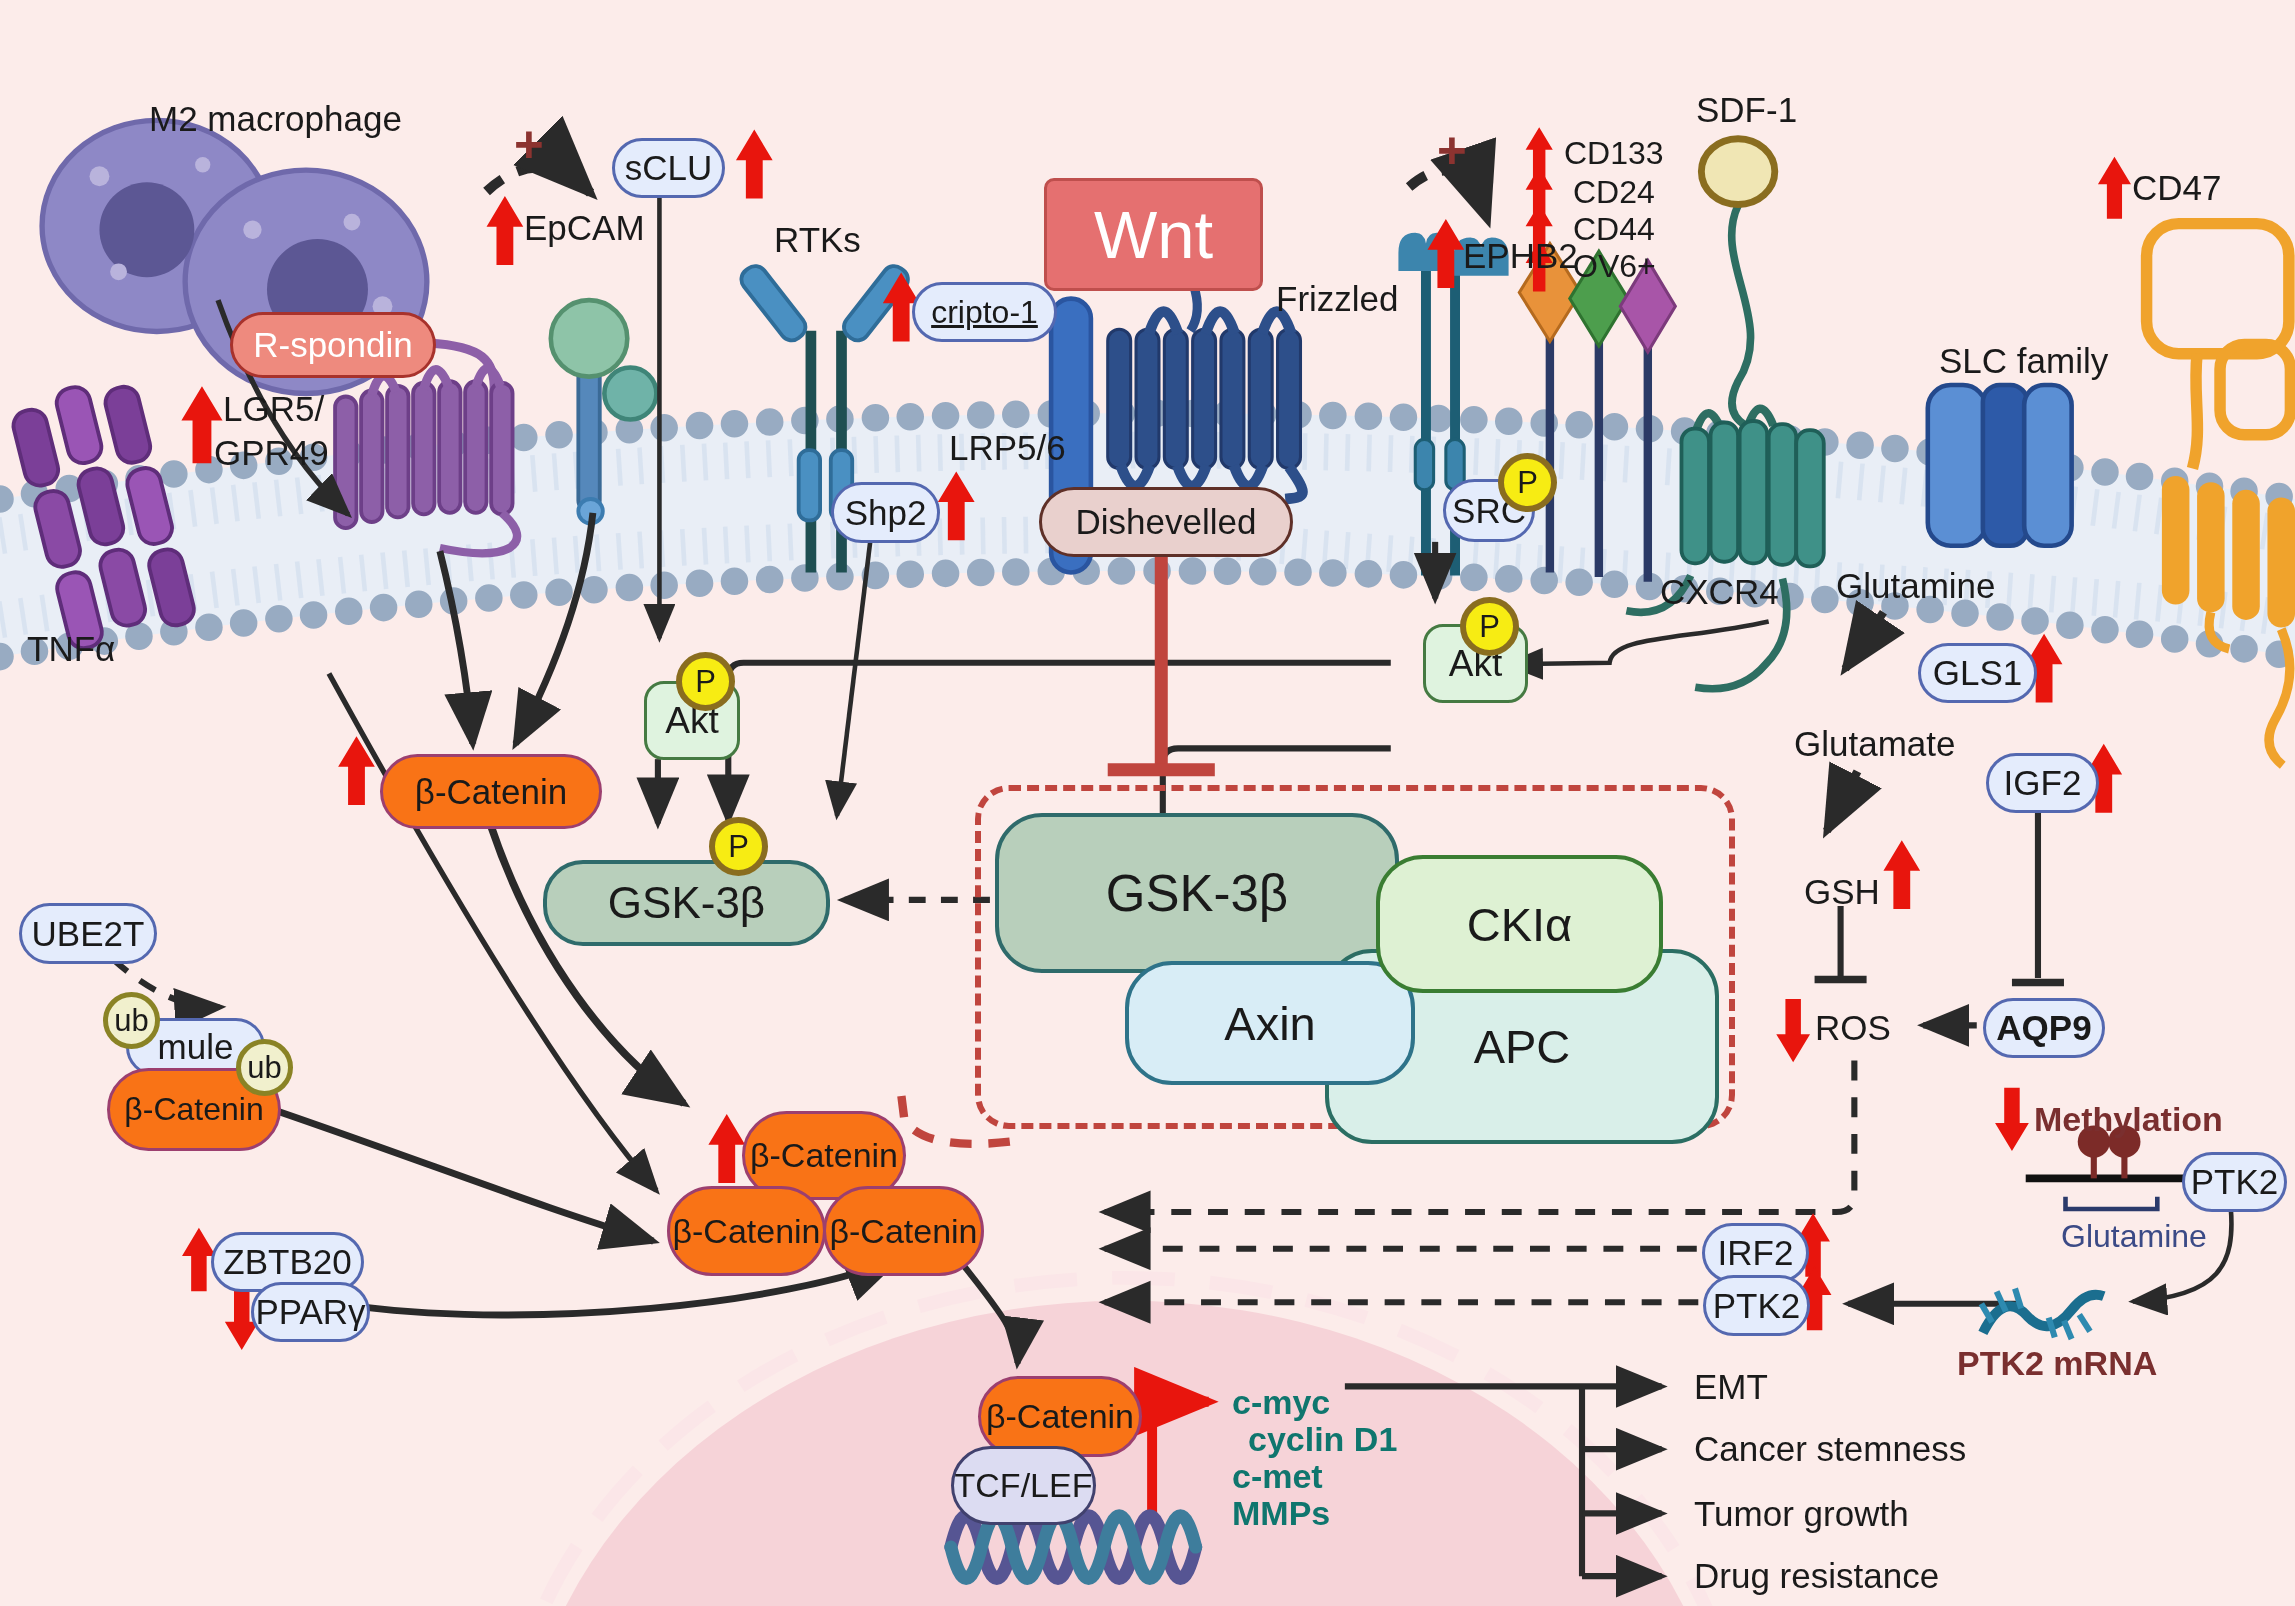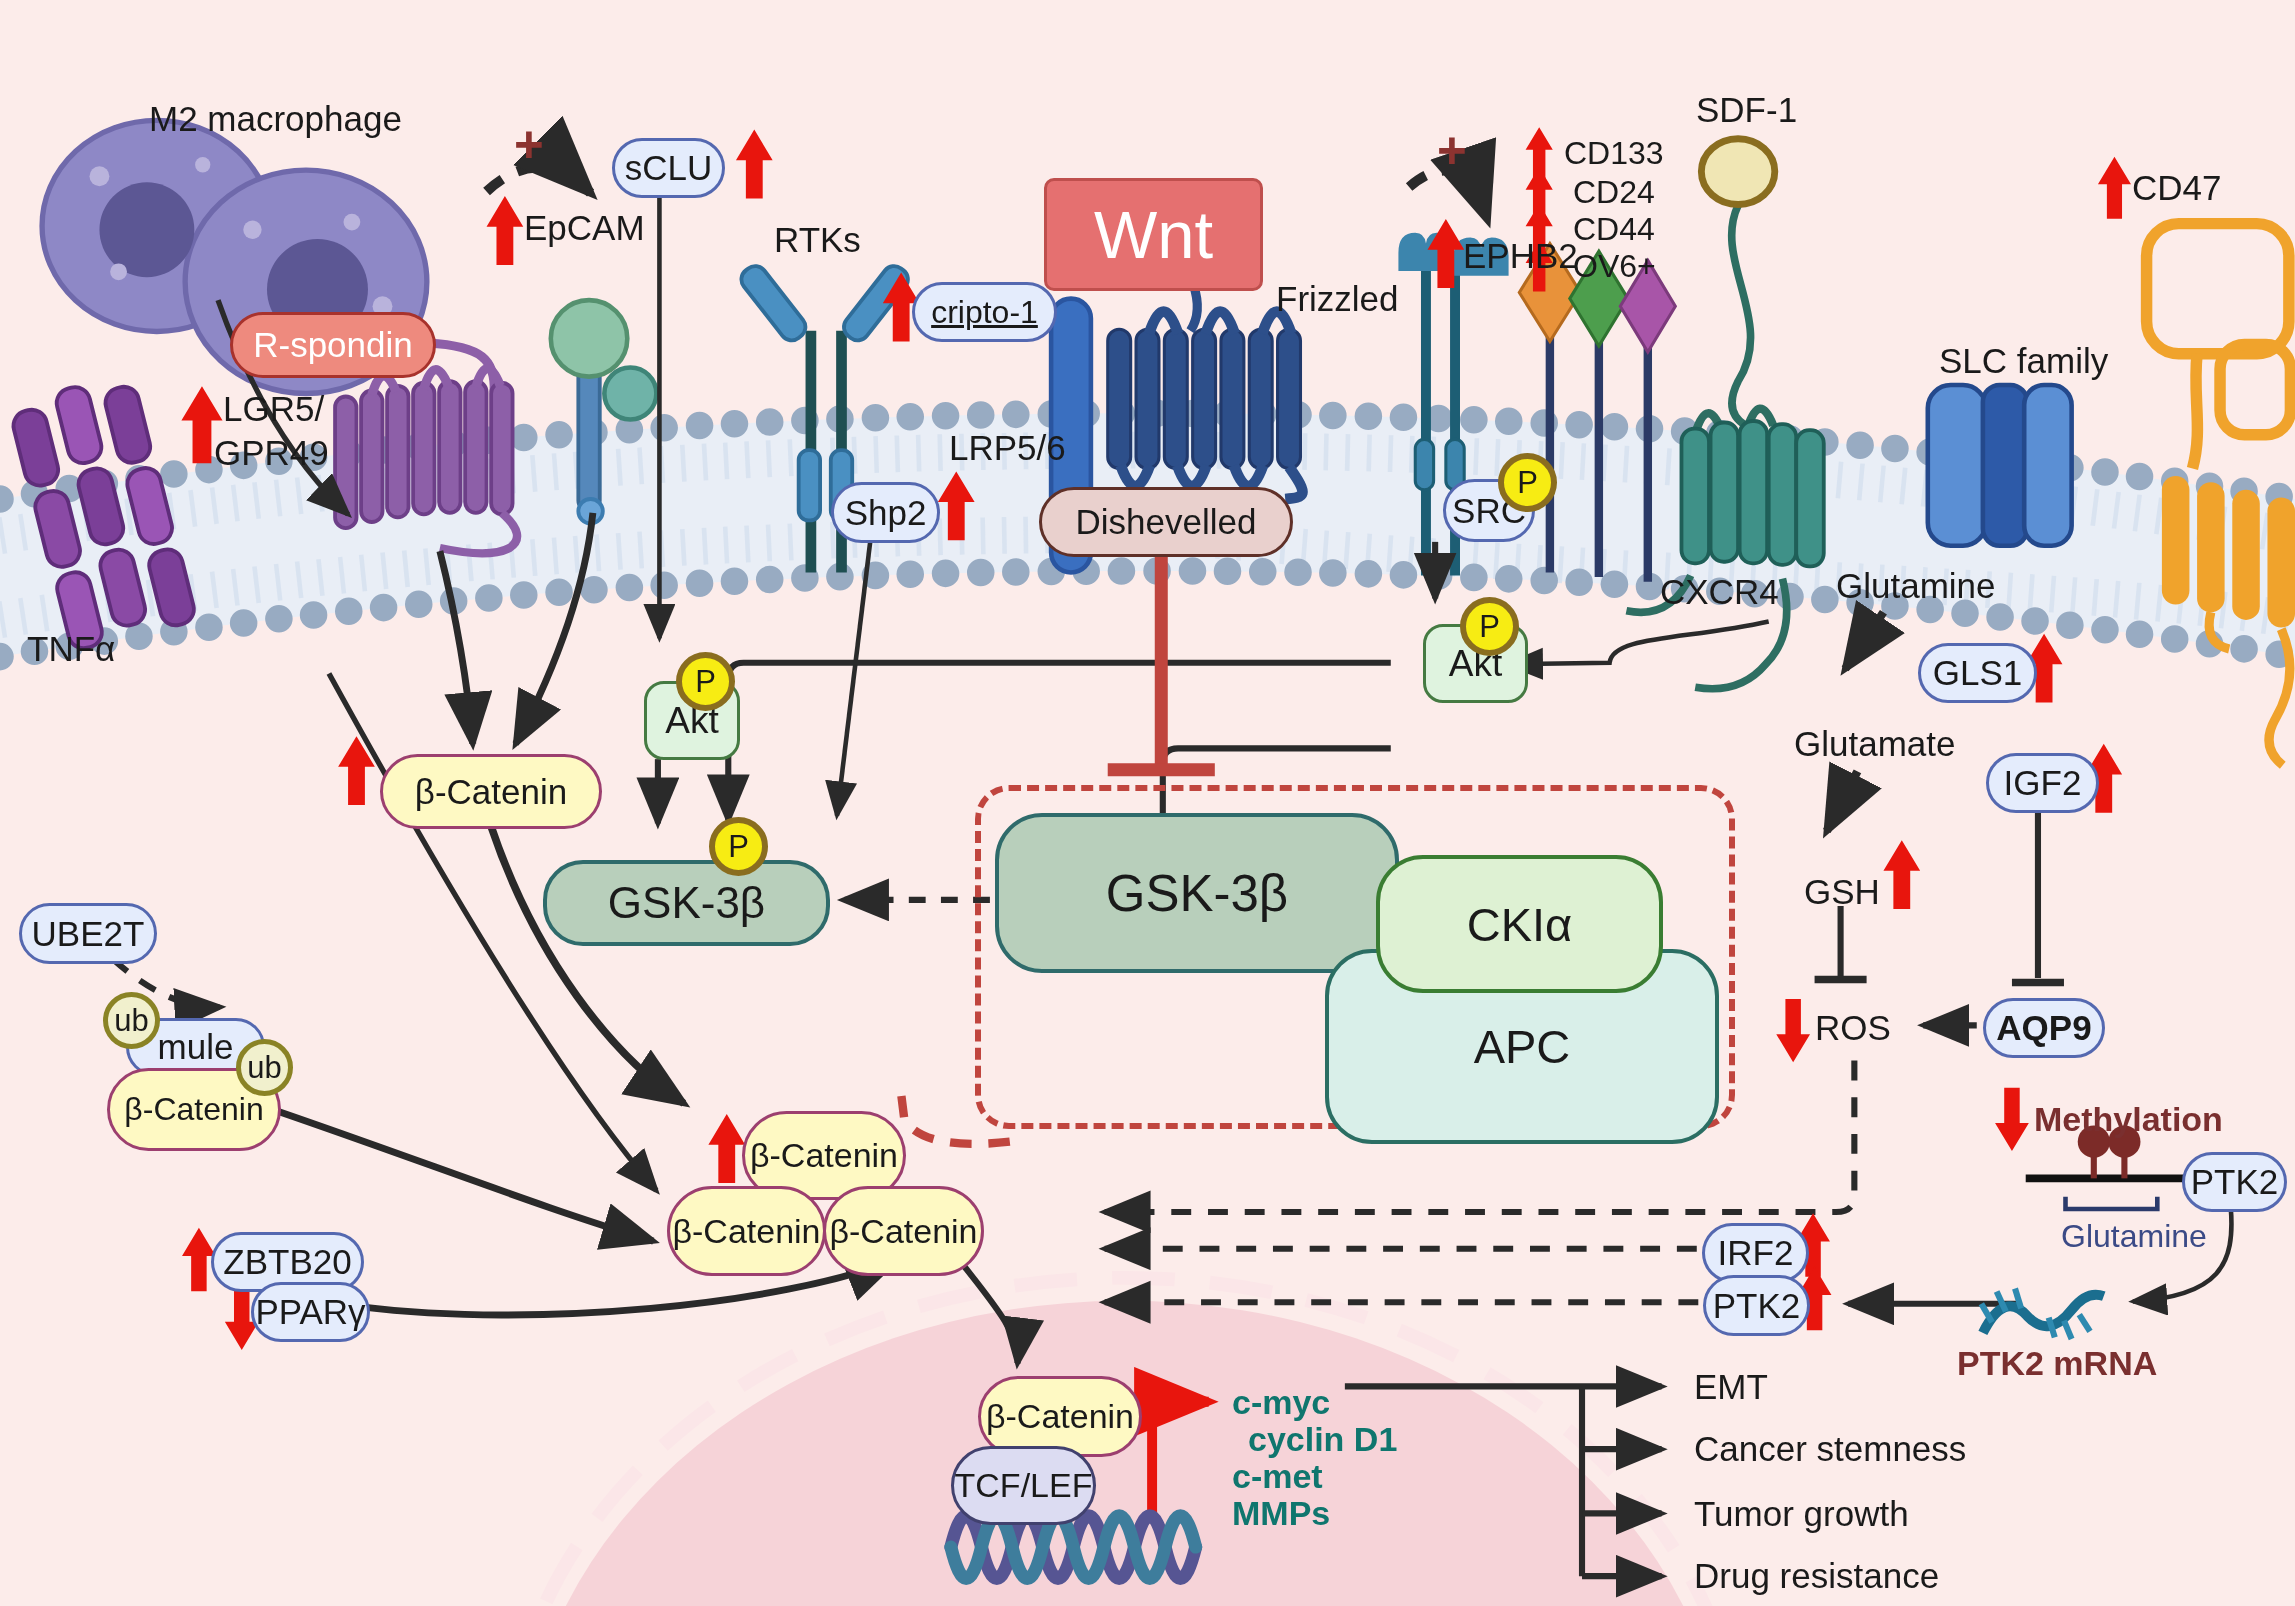--- a/index.html
+++ b/index.html
@@ -3,21 +3,21 @@
 <meta charset="utf-8">
 <style>
   html,body{margin:0;padding:0;}
   body{width:2295px;height:1607px;background:#fcecea;position:relative;overflow:hidden;
        font-family:"Liberation Sans","DejaVu Sans",sans-serif;color:#1a1a1a;}
   #stage{position:absolute;inset:0;width:2295px;height:1607px;}
   svg#art{position:absolute;left:0;top:0;}
   .lbl{position:absolute;white-space:nowrap;font-size:35px;}
   .pill{position:absolute;display:flex;align-items:center;justify-content:center;white-space:nowrap;
         background:#e4ecfc;border:3.1px solid #5468b0;border-radius:764px;font-size:35px;}
-  .pink{background:#fef9c3;border-color:#9c3f6f;}
+  .pink{background:#f97316;border-color:#9c3f6f;}
   .greenbox{background:#dff3df;border:3.8px solid #457a42;border-radius:20px;font-size:37px;margin-left:30px;}
   .sage{background:#b8cfbb;border:4.6px solid #2f6b6b;border-radius:40px;font-size:44px;}
   .badge{position:absolute;display:flex;align-items:center;justify-content:center;border-radius:50%;
          background:#f7ec13;border:6.9px solid #8a6d1f;width:47px;height:47px;font-size:31px;}
   .ubb{background:#f1f0cd;border:5.4px solid #8a8325;width:47px;height:47px;font-size:31px;}
   .reddash{position:absolute;border:6.9px dashed #c0453e;border-radius:34px;}
   .redtxt{color:#0f766e;font-weight:bold;font-size:34px;line-height:1.14;}
   .darkred{color:#7a2f2f;font-weight:bold;font-size:34px;}
   .navy{color:#3b4a86;font-size:32px;}
   .plus{color:#8c3330;font-size:51px;font-weight:bold;}
@@ -369,20 +369,21 @@
 <div class="pill white" style="left:230px;top:312px;width:200px;height:60px;background:#ee8a7e;border-color:#a8322c;">R-spondin</div>
 <div class="pill white" style="left:1044px;top:178px;width:213px;height:107px;background:#e57070;border-color:#bf4f4d;border-radius:10px;font-size:67px;">Wnt</div>
 <div class="pill" style="left:1039px;top:487px;width:248px;height:64px;background:#e9d0cd;border-color:#5f3028;">Dishevelled</div>
 
 <div class="pill greenbox" style="left:614px;top:681px;width:90px;height:73px;">Akt</div>
 <div class="pill greenbox" style="left:1393px;top:624px;width:99px;height:73px;">Akt</div>
 <div class="pill sage" style="left:543px;top:860px;width:279px;height:78px;">GSK-3β</div>
 
 <div class="pill sage" style="left:995px;top:813px;width:396px;height:152px;border-radius:47px;font-size:51px;">GSK-3β</div>
 <div class="pill" style="left:1325px;top:949px;width:386px;height:187px;background:#d9efe9;border-color:#2b6e63;border-width:4.6px;border-radius:47px;font-size:47px;">APC</div>
+<div class="pill" style="left:1125px;top:961px;width:282px;height:116px;background:#d8edf6;border-color:#2e7389;border-width:4.6px;border-radius:47px;font-size:47px;">Axin</div>
 <div class="pill" style="left:1376px;top:855px;width:279px;height:130px;background:#def1d3;border-color:#3a7d32;border-width:4.6px;border-radius:47px;font-size:47px;">CKIα</div>
 
 <div class="pill pink" style="left:380px;top:754px;width:216px;height:69px;">β-Catenin</div>
 <div class="pill pink" style="left:107px;top:1068px;width:168px;height:77px;font-size:32px;">β-Catenin</div>
 <div class="pill pink" style="left:742px;top:1111px;width:158px;height:83px;font-size:34px;">β-Catenin</div>
 <div class="pill pink" style="left:667px;top:1186px;width:153px;height:84px;font-size:34px;">β-Catenin</div>
 <div class="pill pink" style="left:823px;top:1186px;width:155px;height:84px;font-size:34px;">β-Catenin</div>
 <div class="pill pink" style="left:978px;top:1376px;width:158px;height:75px;font-size:34px;">β-Catenin</div>
 <div class="pill" style="left:951px;top:1446px;width:139px;height:73px;background:#dcdcf2;border-color:#41416e;font-size:34px;">TCF/LEF</div>
 

